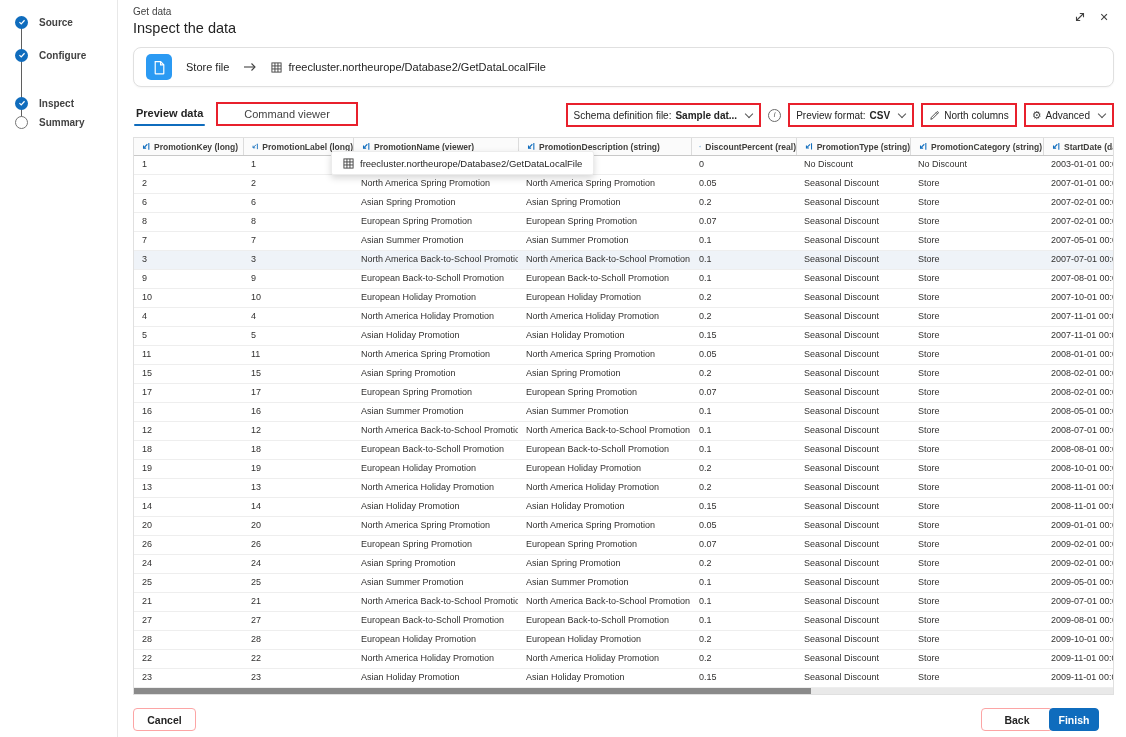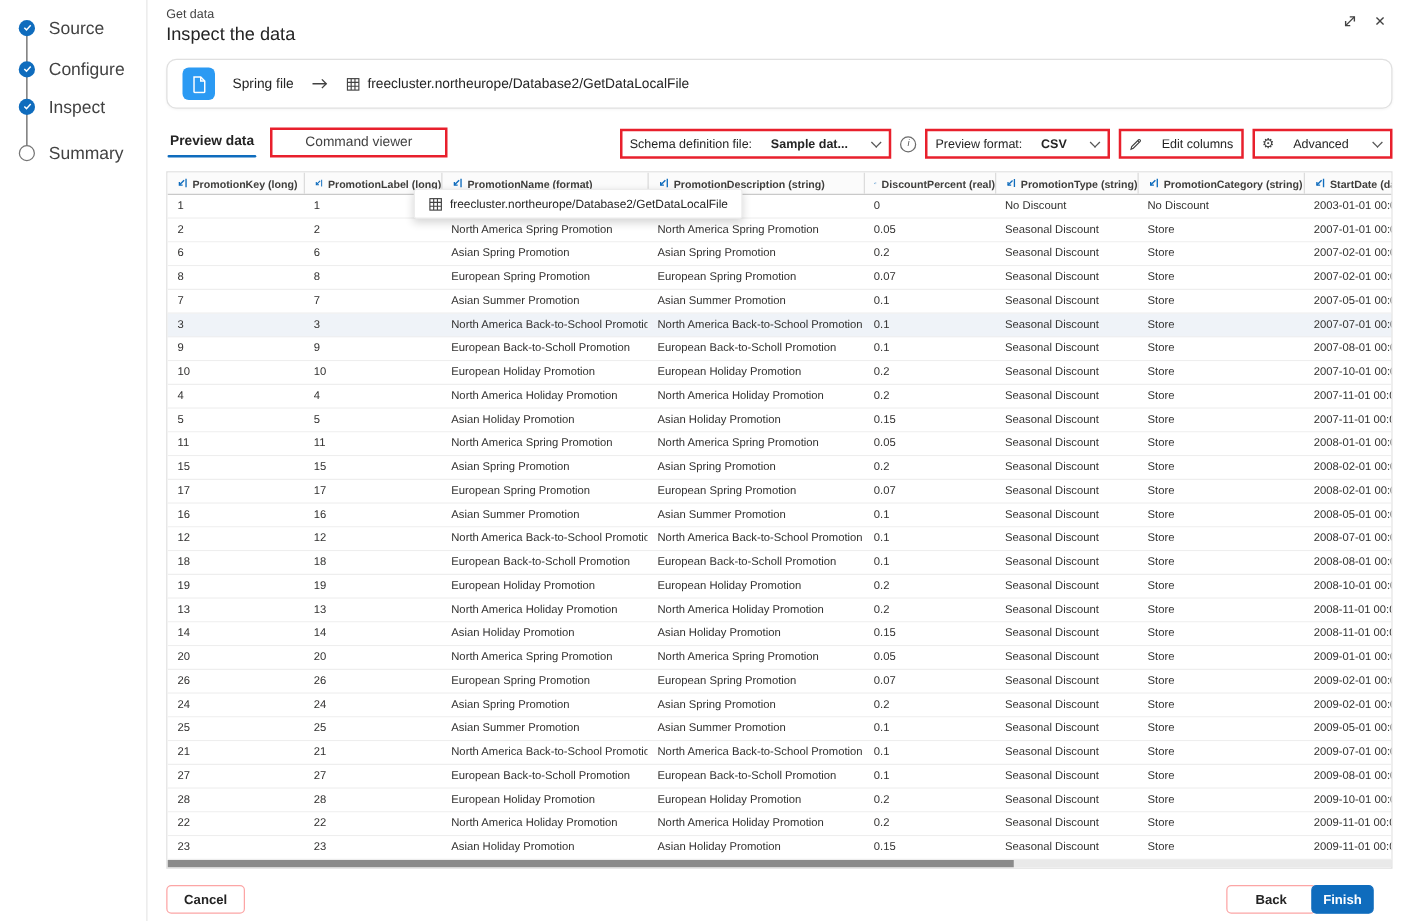--- a/index.html
+++ b/index.html
@@ -6,21 +6,21 @@
   .app{position:relative;width:1126px;height:737px;background:#fff;overflow:hidden;
        font-family:"Liberation Sans","DejaVu Sans",sans-serif;color:#242424;}
 
   
   .stepper{position:absolute;left:0;top:0;width:117px;height:737px;background:#fff;border-right:1px solid #e8e8e8;}
   .stepline{position:absolute;left:21px;top:22px;width:1px;height:100px;background:#5f5f5f;}
   .step{position:absolute;left:15px;height:14px;display:flex;align-items:center;gap:11px;cursor:default;}
   .step .dot{width:13px;height:13px;border-radius:50%;flex:none;display:flex;align-items:center;justify-content:center;box-sizing:border-box;}
   .dot.done{background:#0f6cbd;}
   .dot.todo{background:#fff;border:1.2px solid #757575;}
-  .step .lbl{font-size:14px;color:#424242;white-space:nowrap;}
+  .step .lbl{font-size:10px;color:#424242;white-space:nowrap;font-weight:bold;}
 
   
   .eyebrow{position:absolute;left:133px;top:6px;font-size:10px;color:#424242;}
   .title{position:absolute;left:133px;top:20px;font-size:14.5px;font-weight:400;color:#242424;}
   .winbtn{position:absolute;top:9px;width:16px;height:16px;display:flex;align-items:center;justify-content:center;
           background:none;border:none;padding:0;color:#424242;cursor:pointer;}
   .winbtn.expand{right:38px;}
   .winbtn.close{right:14px;font-size:11px;}
 
   
@@ -34,21 +34,21 @@
   .card .gicon{margin-right:6px;display:flex;}
   .card .dest{font-size:11px;color:#242424;}
 
   
   .tabs{position:absolute;left:133px;top:104px;display:flex;align-items:center;gap:10px;}
   .tab-active{position:relative;font-size:11px;font-weight:700;color:#242424;padding:3px 3px 10px;cursor:pointer;}
   .tab-active::after{content:"";position:absolute;left:1px;right:1px;bottom:3px;height:2.5px;border-radius:2px;background:#0f6cbd;}
   .annot{border:2px solid #e8202c;}
   .tab-cmd{font-size:11px;color:#424242;padding:4px 26px;margin-top:-5px;cursor:pointer;}
   .toolbar{position:absolute;top:103px;right:12px;display:flex;align-items:center;gap:7px;}
-  .rbox{display:flex;align-items:center;height:20px;padding:0 6px;gap:15px;background:#fff;cursor:pointer;}
+  .rbox{display:flex;align-items:center;height:20px;padding:0 6px;gap:4px;background:#fff;cursor:pointer;}
   .tlabel{font-size:10px;color:#242424;white-space:nowrap;}
   .tvalue{font-size:10px;font-weight:700;color:#242424;white-space:nowrap;}
   .chev{width:5px;height:5px;border-right:1.3px solid #555;border-bottom:1.3px solid #555;
         transform:rotate(45deg);margin:-3px 1px 0 5px;flex:none;}
   .info{width:11px;height:11px;border:1px solid #6b6b6b;border-radius:50%;font-size:7.5px;line-height:1;
         display:flex;align-items:center;justify-content:center;color:#555;cursor:pointer;font-style:italic;}
   .gear{font-size:11px;color:#424242;line-height:1;}
 
   
   .table-wrap{position:absolute;left:133px;top:137px;width:981px;height:558px;box-sizing:border-box;
@@ -93,21 +93,21 @@
       <span class="lbl">Source</span>
     </div>
     <div class="step" style="top:48px">
       <span class="dot done">
         <svg width="8" height="8" viewBox="0 0 10 10">
             <path d="M1.8 5.2 4 7.4 8.2 2.8" stroke="#fff" stroke-width="1.5" fill="none"></path>
           </svg>
       </span>
       <span class="lbl">Configure</span>
     </div>
-    <div class="step" style="top:78px">
+    <div class="step" style="top:96px">
       <span class="dot done">
         <svg width="8" height="8" viewBox="0 0 10 10">
             <path d="M1.8 5.2 4 7.4 8.2 2.8" stroke="#fff" stroke-width="1.5" fill="none"></path>
           </svg>
       </span>
       <span class="lbl">Inspect</span>
     </div>
     <div class="step" style="top:115px">
       <span class="dot todo"></span>
       <span class="lbl">Summary</span>
@@ -125,21 +125,21 @@
   </button>
   <button class="winbtn close">✕</button>
 
   <div class="card">
     <span class="fileicon">
       <svg width="13" height="15" viewBox="0 0 12 14" fill="none" stroke="#fff" stroke-width="1.1">
         <path d="M2 1.5h5l3 3v8a.5.5 0 0 1-.5.5h-7a.5.5 0 0 1-.5-.5v-11z"></path>
           <path d="M7 1.5v3h3"></path>
       </svg>
     </span>
-    <span class="src">Spring file</span>
+    <span class="src">Store file</span>
     <span class="arrow">
       <svg width="14" height="10" viewBox="0 0 14 10" fill="none" stroke="#424242" stroke-width="1.1">
         <path d="M1 5h11"></path>
           <path d="M8.5 1.5 12 5 8.5 8.5"></path>
       </svg>
     </span>
     <span class="gicon">
       <svg width="11" height="11" viewBox="0 0 12 12" fill="none" stroke="#424242" stroke-width="1">
         <rect x="1" y="1" width="10" height="10"></rect>
           <path d="M1 4.3h10M1 7.6h10M4.3 1v10M7.6 1v10"></path>
@@ -167,21 +167,21 @@
     <div class="rbox annot">
       <span class="tlabel">Preview format:</span>
       <span class="tvalue">CSV</span>
       <span class="chev"></span>
     </div>
     <div class="rbox annot">
       <svg width="11" height="11" viewBox="0 0 12 12" fill="none" stroke="#424242" stroke-width="1">
         <path d="M2 10.2 2.6 8 8.6 2a1 1 0 0 1 1.4 1.4l-6 6L2 10.2z"></path>
           <path d="M7.8 2.8l1.4 1.4"></path>
       </svg>
-      <span class="tlabel">Edit columns</span>
+      <span class="tlabel">North columns</span>
     </div>
     <div class="rbox annot">
       <span class="gear">⚙</span>
       <span class="tlabel">Advanced</span>
       <span class="chev"></span>
     </div>
   </div>
 
   <div class="table-wrap">
     <div class="thead" id="thead">
@@ -200,21 +200,21 @@
             <path d="M2.8 3.9v2.9h2.9" fill="none"></path>
           </svg>
           <span>PromotionLabel (long)</span>
         </div>
         <div class="th c2">
           <svg width="9" height="9" viewBox="0 0 10 10" fill="none" stroke="#0f6cbd" stroke-width="1.2">
             <path d="M8.7 1.2v7.4"></path>
             <path d="M7 2.5 2.8 6.7"></path>
             <path d="M2.8 3.9v2.9h2.9" fill="none"></path>
           </svg>
-          <span>PromotionName (format)</span>
+          <span>PromotionName (viewer)</span>
         </div>
         <div class="th c3">
           <svg width="9" height="9" viewBox="0 0 10 10" fill="none" stroke="#0f6cbd" stroke-width="1.2">
             <path d="M8.7 1.2v7.4"></path>
             <path d="M7 2.5 2.8 6.7"></path>
             <path d="M2.8 3.9v2.9h2.9" fill="none"></path>
           </svg>
           <span>PromotionDescription (string)</span>
         </div>
         <div class="th c4">

